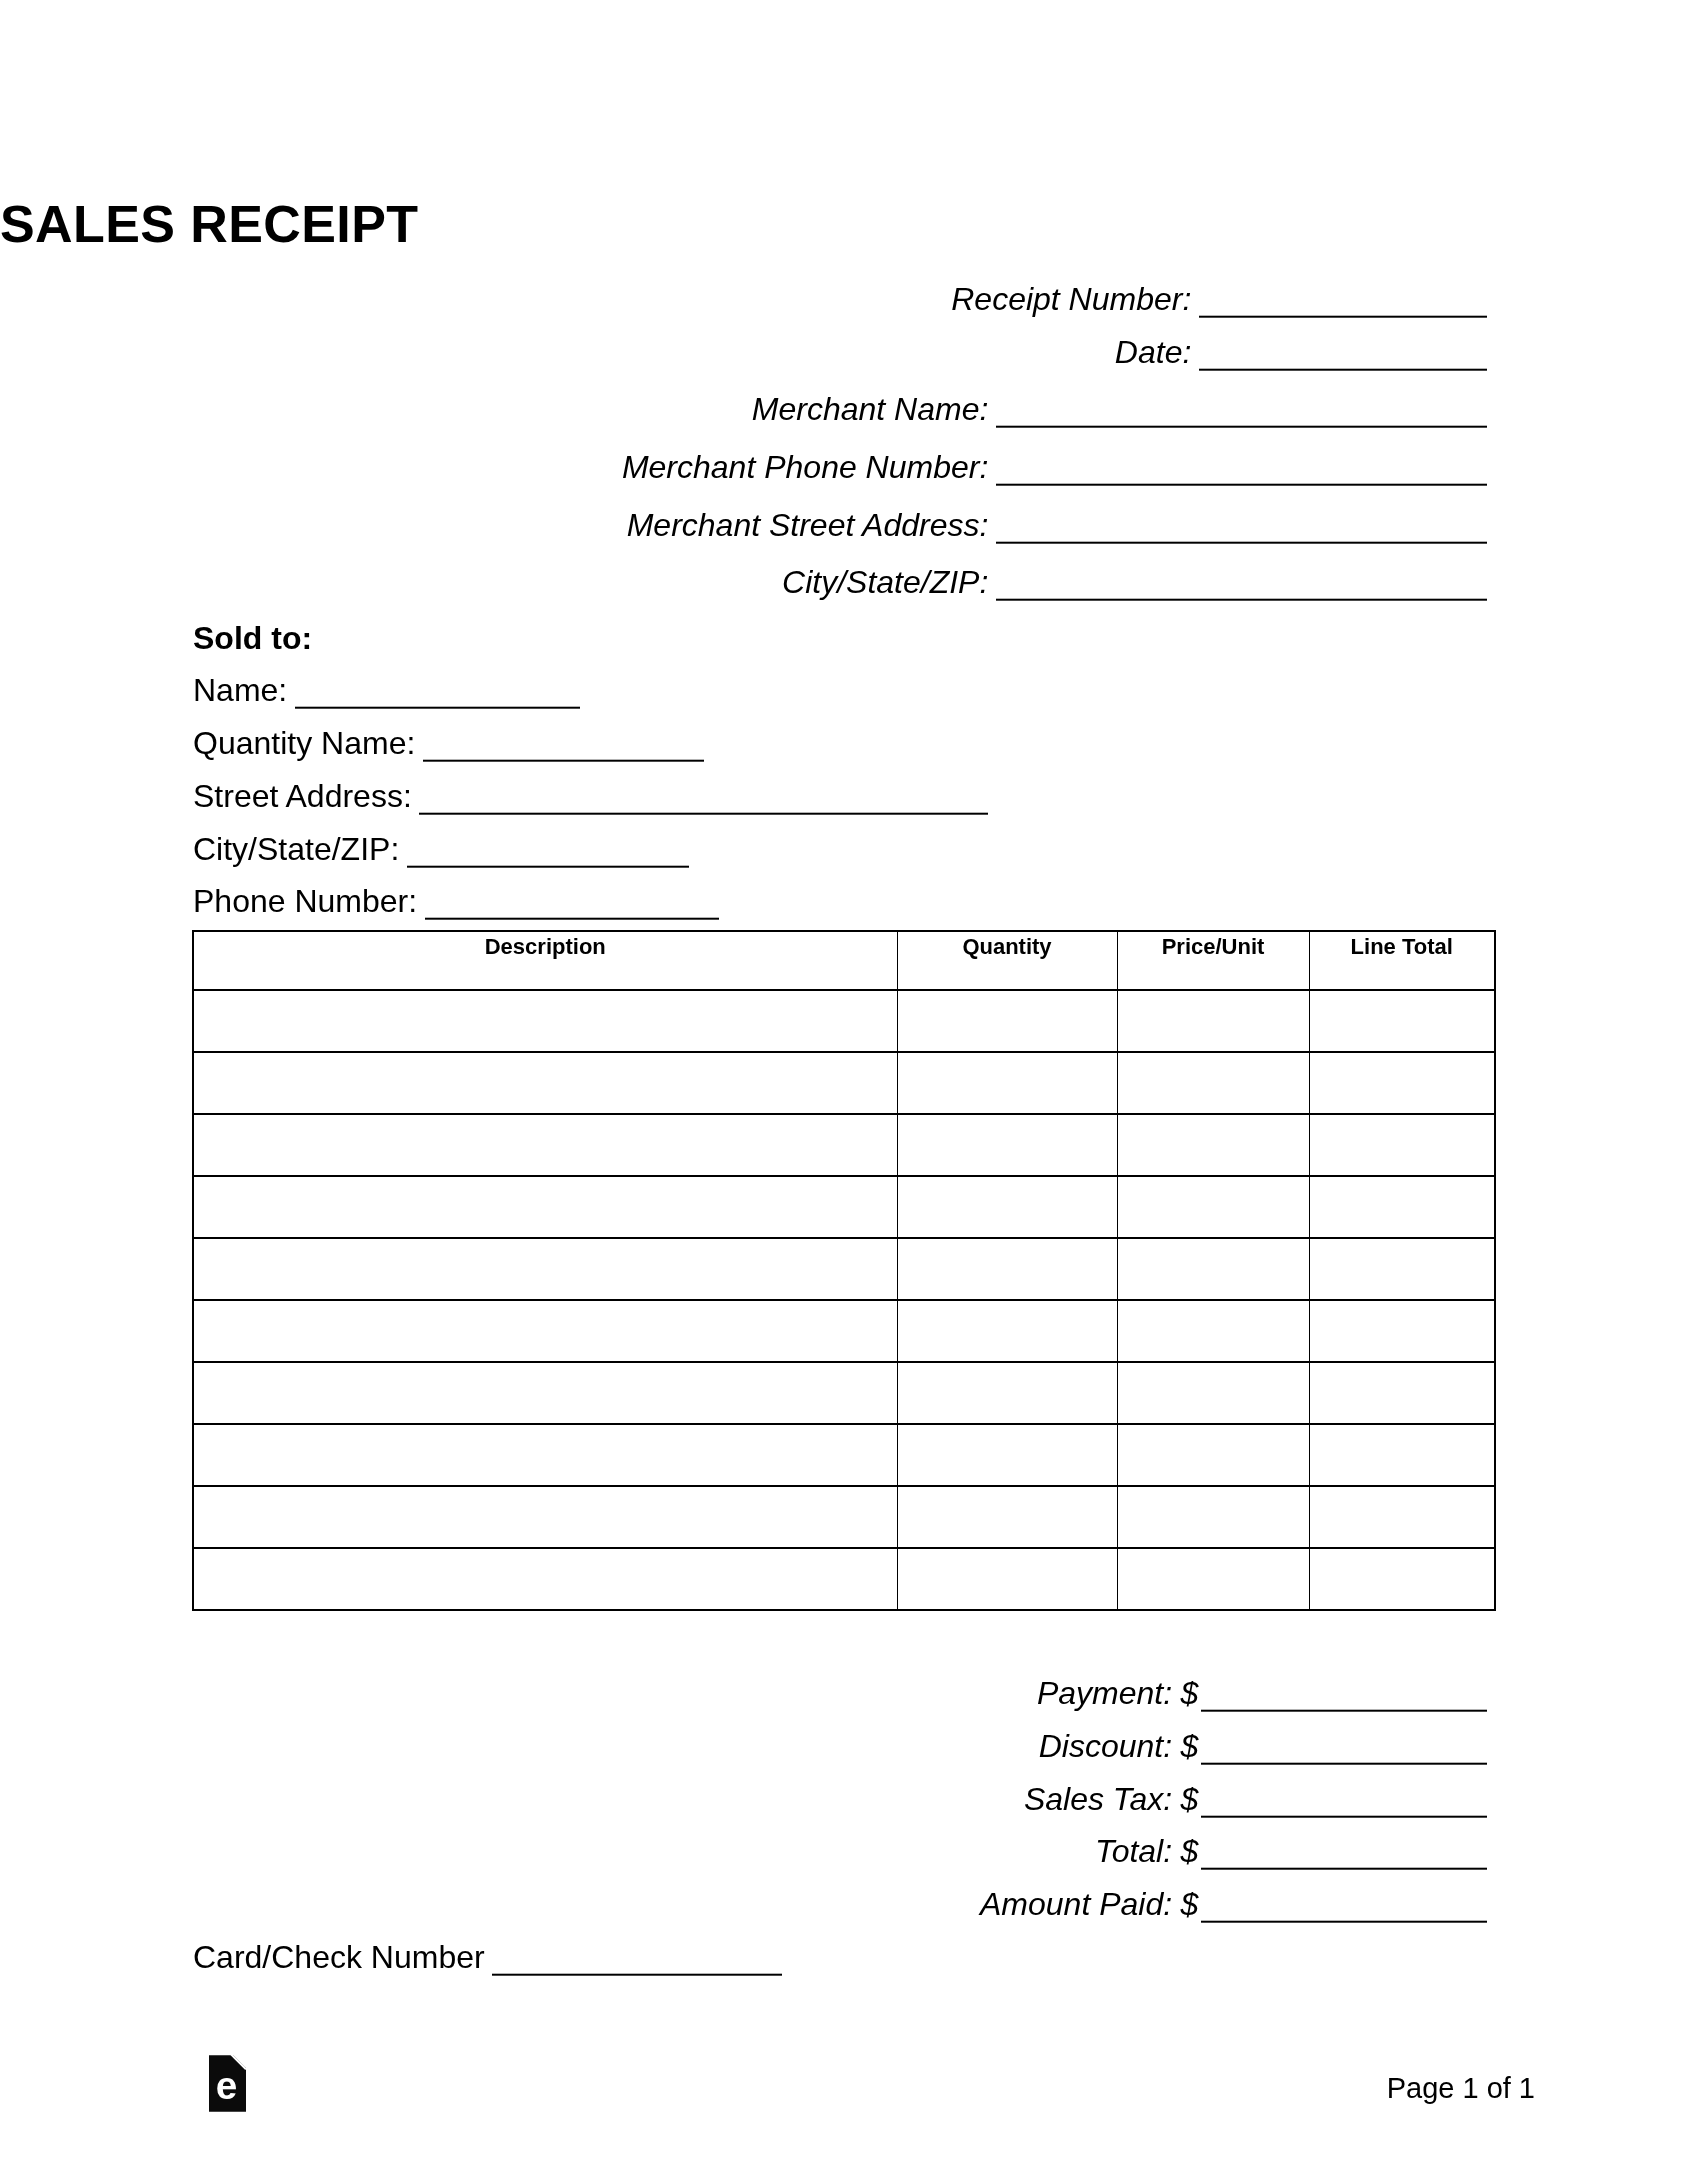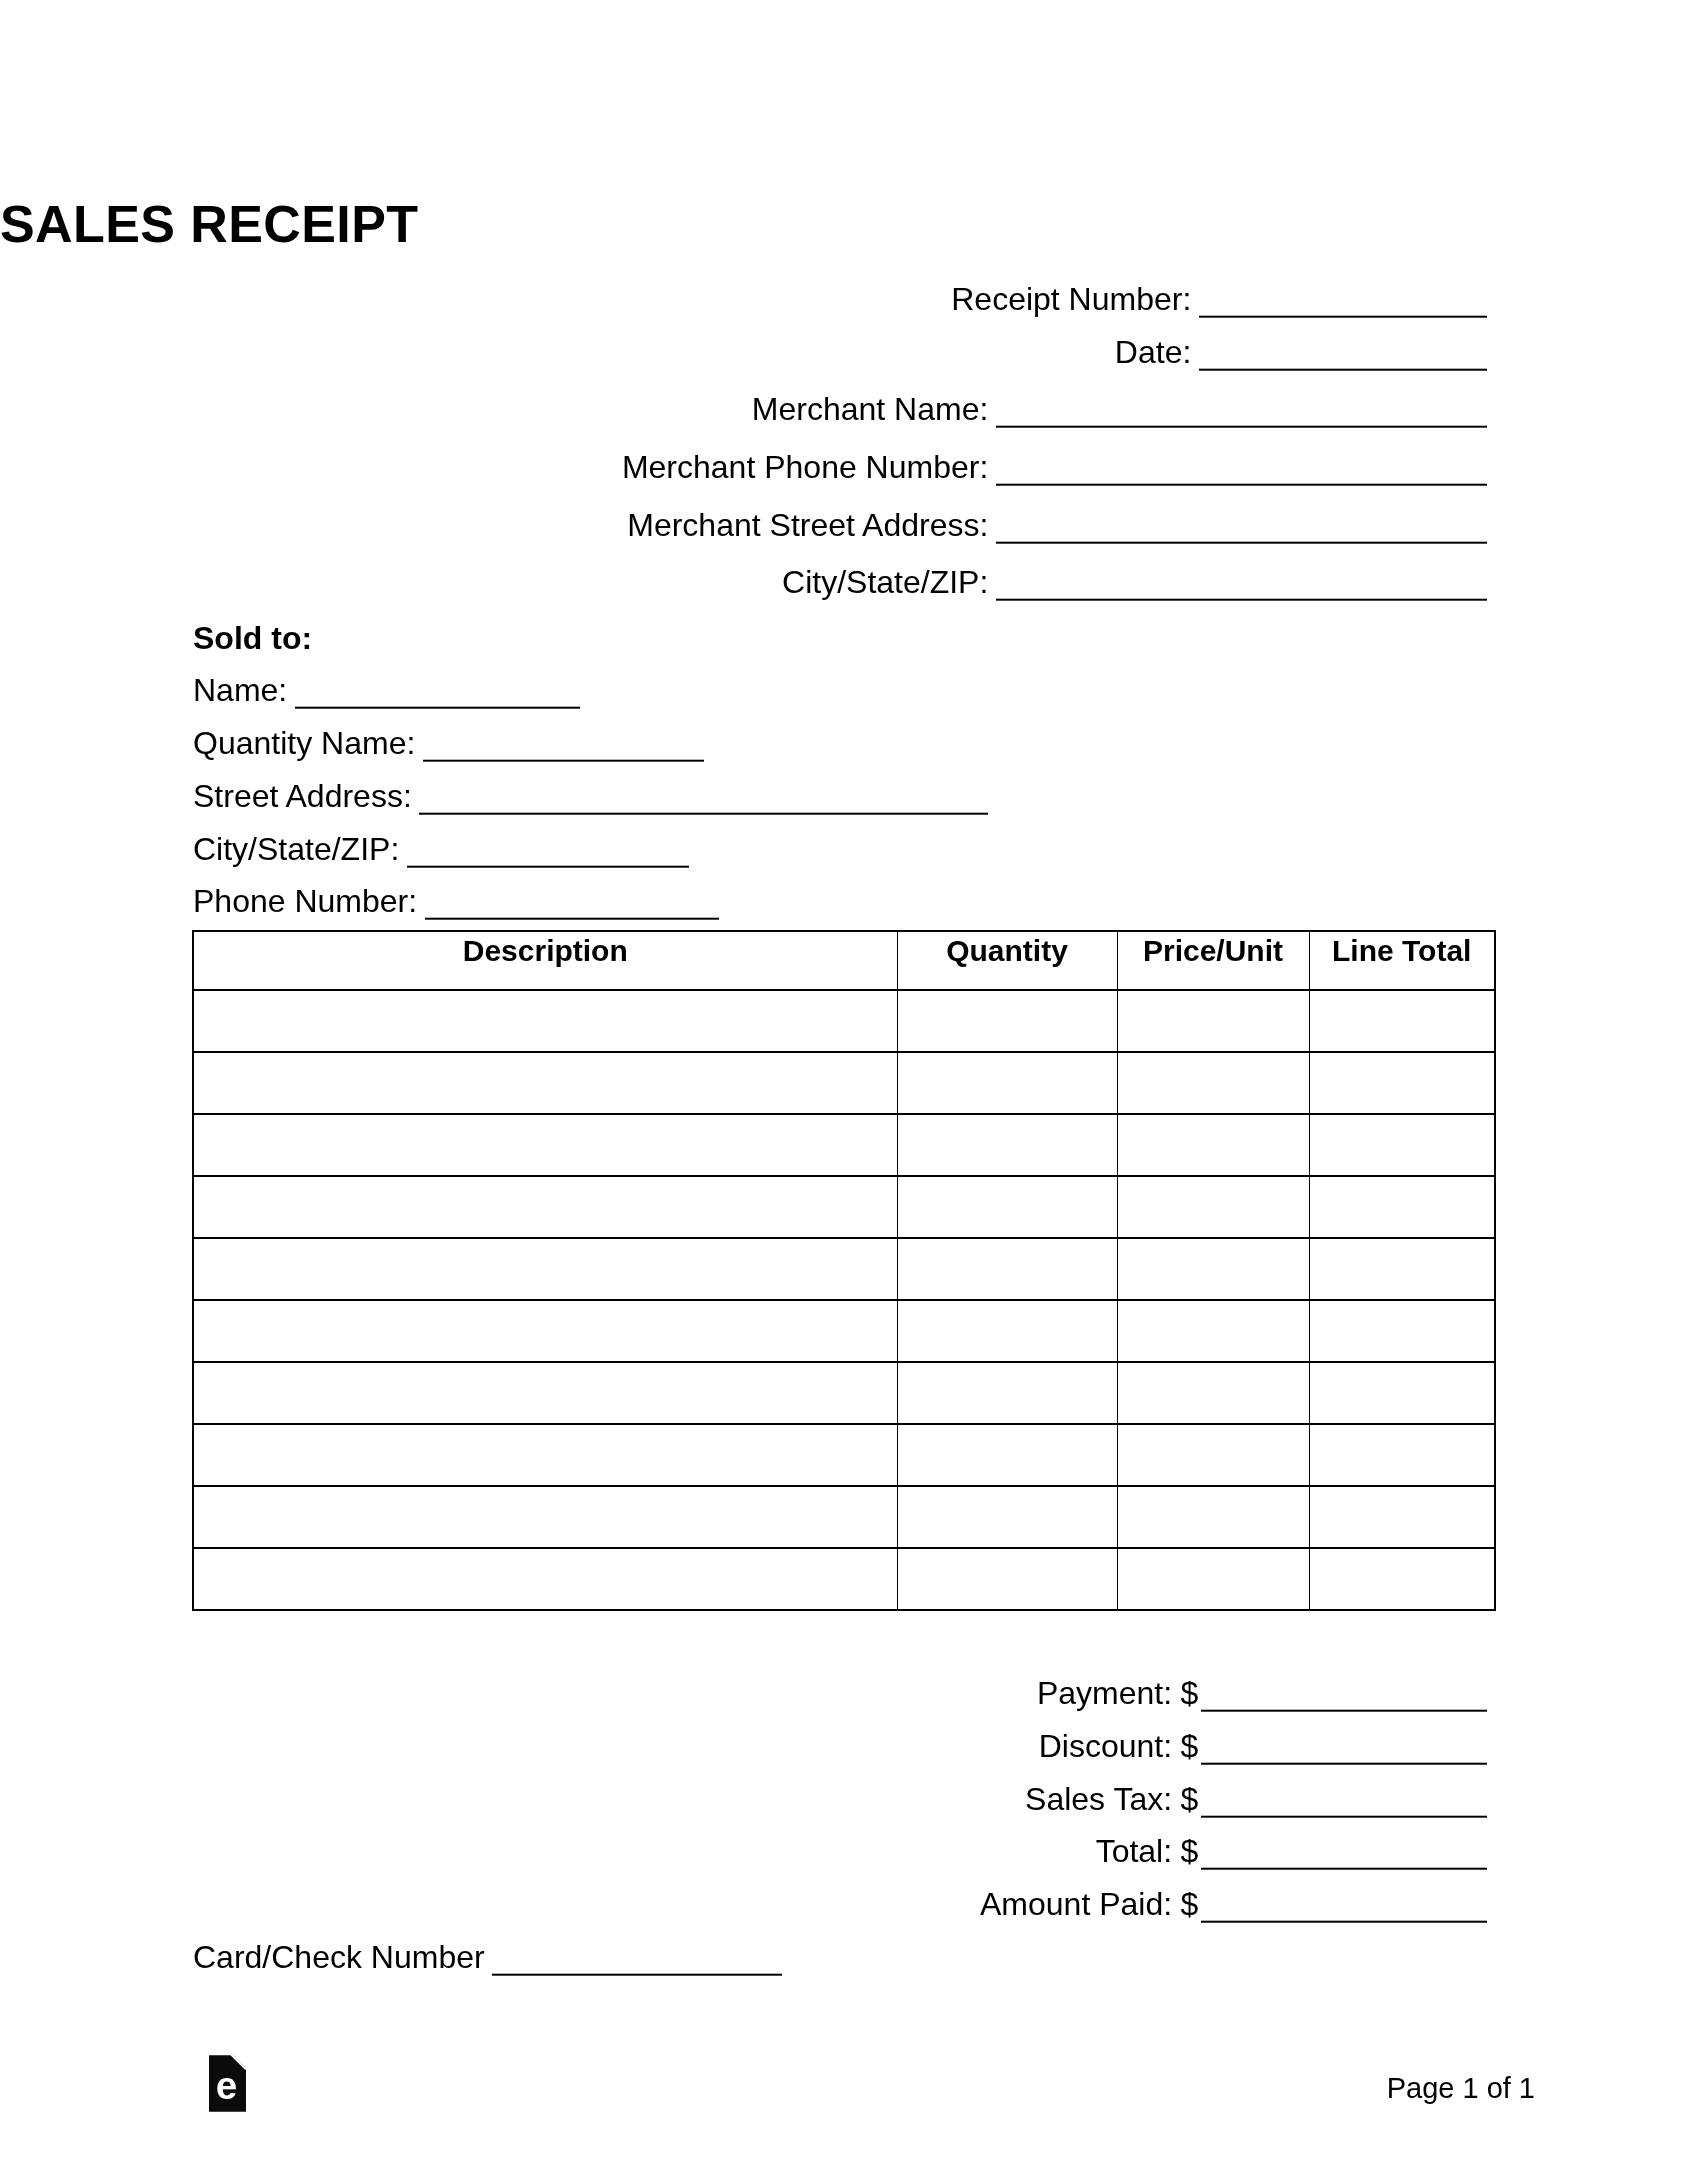--- a/index.html
+++ b/index.html
@@ -6,21 +6,21 @@
   .page{
     position:relative;
     width:1685px;height:2181px;
     background:#ffffff;
     font-family:"Liberation Sans", sans-serif;
     color:#000;
     font-size:32px;
     overflow:hidden;
   }
   .row{position:absolute;white-space:nowrap;line-height:1.15;}
-  .right-align{right:198px;text-align:left;}
+  .right-align{right:198px;text-align:left;font-style:italic;}
   .left-align{left:193px;}
   .bold{font-weight:bold;}
   .title{
     position:absolute;top:194px;left:0;width:100%;
     text-align:left;font-weight:bold;font-size:52px;letter-spacing:0.4px;
   }
   .blank{
     display:inline-block;
     border-bottom:2.6px solid #000;
     height:25.6px;
@@ -32,21 +32,21 @@
   table.items{
     position:absolute;left:192px;top:930px;
     width:1302px;
     border-collapse:collapse;
     table-layout:fixed;
   }
   table.items,table.items th,table.items td{border:1.7px solid #000;}
   table.items{border-width:2.6px;}
   table.items th,table.items td{border-top-width:2.6px;border-bottom-width:2.6px;}
   table.items th{
-    font-size:30px;font-weight:bold;
+    font-size:22px;font-weight:bold;
     text-align:center;vertical-align:top;
     padding:1.7px 3.4px 0 3.4px;
     height:55px;
     margin-left:23px;
   }
   table.items td{height:58px;}
   .footer-page{position:absolute;top:2024px;right:150px;font-size:29px;margin-top:48px;}
   .logo{position:absolute;left:209px;top:2055px;width:37px;height:57px;}
 </style>
 </head>

